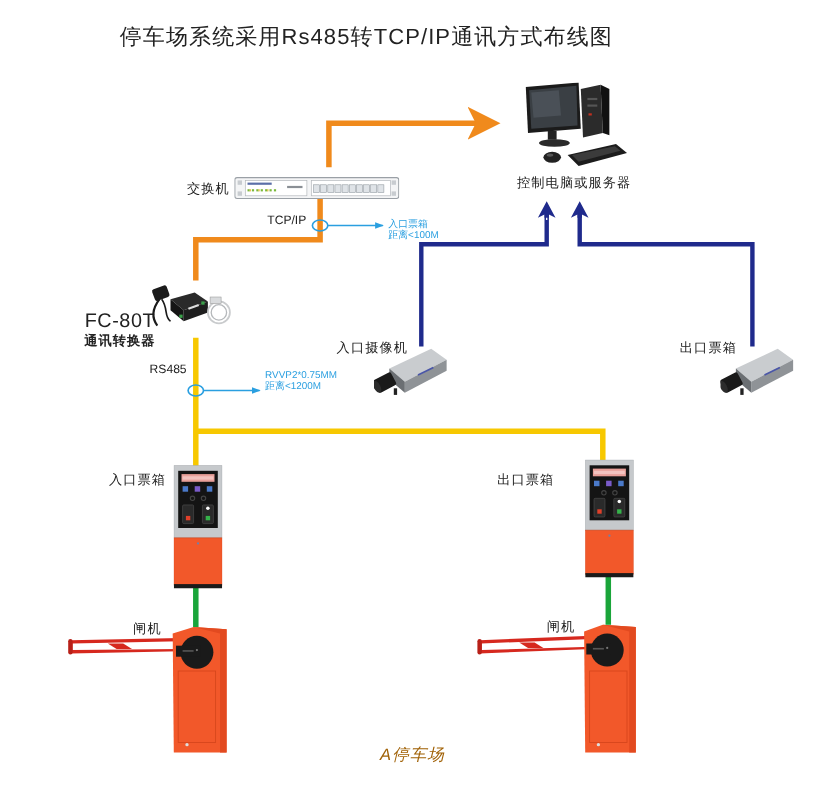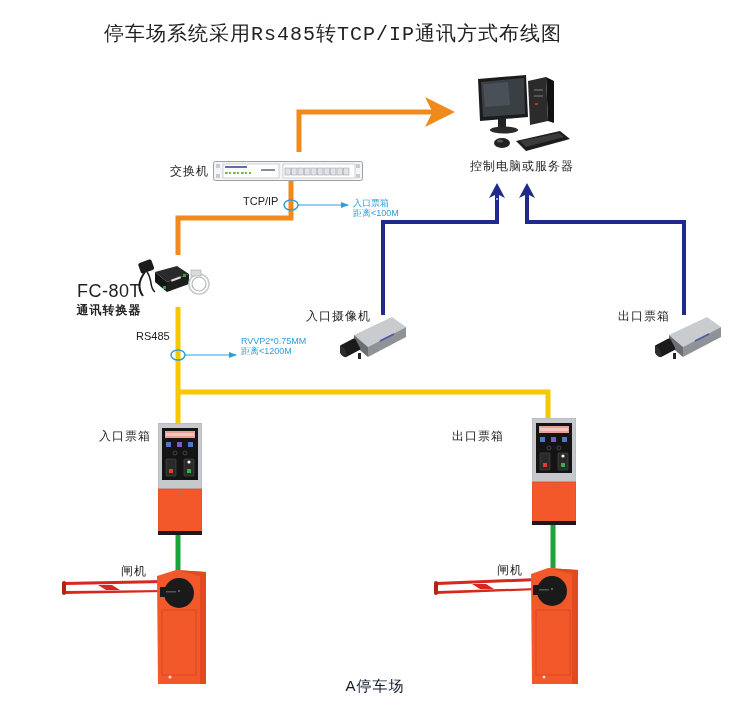--- a/index.html
+++ b/index.html
@@ -1,18 +1,18 @@
 <!DOCTYPE html>
 <html><head>
 <meta charset="utf-8">
 <style>
   html, body { margin:0; padding:0; background:#ffffff; }
   body { width:750px; height:715px; position:relative; overflow:hidden; font-family:"DejaVu Sans", sans-serif; }
   .abs { position:absolute; }
-  .title { left:0; width:666px; top:20px; text-align:center; font-family:Liberation Mono, monospace; font-size:20px; color:#222; letter-spacing:1px; }
+  .title { left:0; width:666px; top:20px; text-align:center; font-family:Liberation Sans, sans-serif; font-size:20px; color:#222; letter-spacing:1px; }
   .lbl { font-family:"DejaVu Serif", serif; font-size:12px; color:#222; white-space:nowrap; letter-spacing:1px; }
   .lbl-sans { font-family:"Liberation Sans", sans-serif; font-size:11px; color:#222; white-space:nowrap; }
   .note { font-family:"Liberation Sans", sans-serif; font-size:9px; color:#2a9fe0; line-height:10px; white-space:nowrap; }
   svg.wires { position:absolute; left:0; top:0; }
 </style>
 </head>
 <body>
 
 <div class="abs title">停车场系统采用Rs485转TCP/IP通讯方式布线图</div>
 
@@ -262,14 +262,14 @@
     <rect x="104" y="44" width="34" height="65" fill="none" stroke="#d6461c" stroke-width="0.8"></rect>
     <circle cx="112" cy="111" r="1.5" fill="#ddd"></circle>
     <circle cx="120" cy="25" r="15" fill="#1a1a1a"></circle>
     <rect x="101" y="19" width="22" height="10" fill="#1a1a1a"></rect>
     <rect x="107" y="23" width="10" height="1.5" fill="#555"></rect>
     <circle cx="120" cy="23" r="1" fill="#777"></circle>
   </svg>
 </div>
 
 <div class="abs" style="left:0;width:750px;top:676px;text-align:center;">
-  <span style="font-family:'Liberation Sans',sans-serif;font-size:15px;color:#0f172a;letter-spacing:1px;">A停车场</span>
+  <span style="font-family:'Liberation Sans',sans-serif;font-size:15px;color:#a16207;letter-spacing:1px;font-style:italic;">A停车场</span>
 </div>
 
 </body></html>

